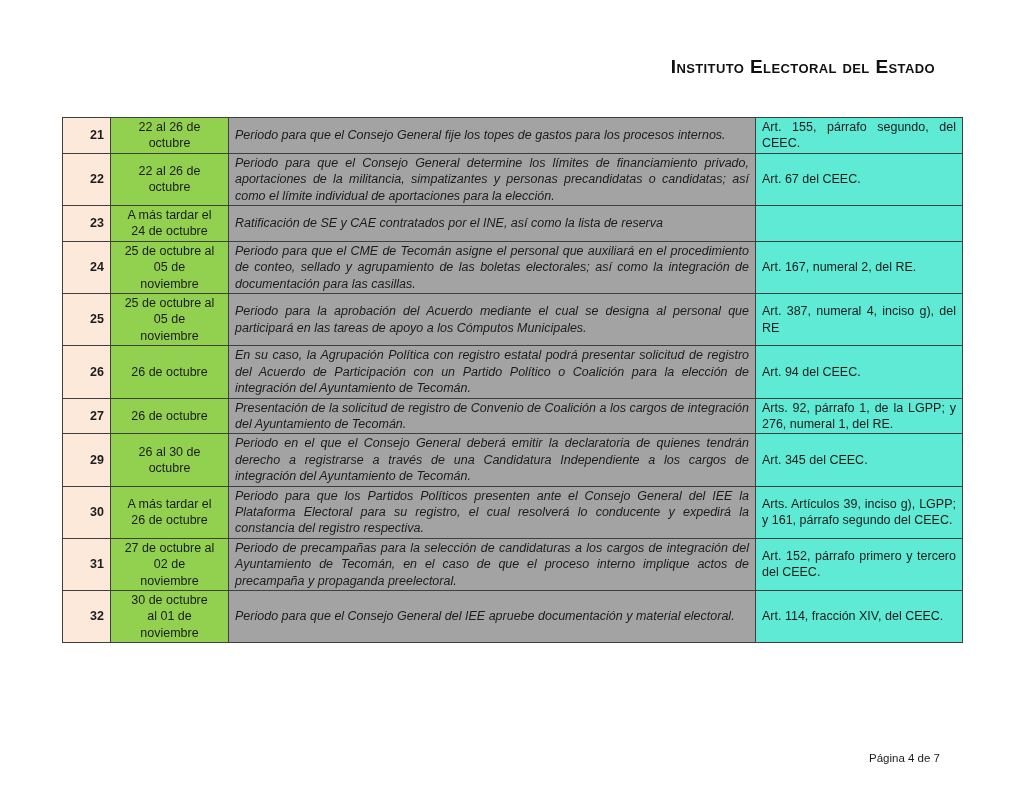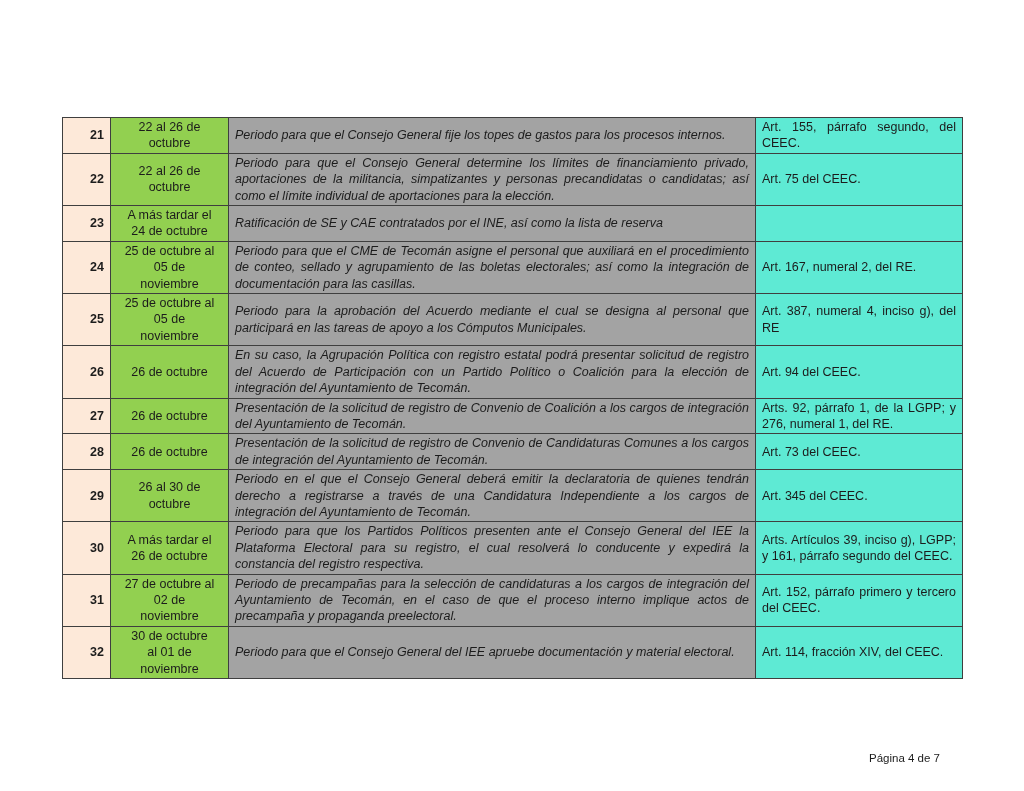--- a/index.html
+++ b/index.html
@@ -85,20 +85,21 @@
     font-size: 11.5px;
     color: #1c1c1c;
   }
 </style>
 </head>
 <body>
 
 <div class="page">
 
   <div class="doc-header">
+    <div class="doc-title">Instituto Electoral del Estado</div>
   </div>
 
   <table class="calendar">
     <colgroup>
       <col style="width:48px">
       <col style="width:118px">
       <col style="width:527px">
       <col style="width:207px">
     </colgroup>
     <tbody>
@@ -107,21 +108,21 @@
         <td class="c-date">22 al 26 de
 octubre</td>
         <td class="c-act">Periodo para que el Consejo General fije los topes de gastos para los procesos internos.</td>
         <td class="c-ref">Art. 155, párrafo segundo, del CEEC.</td>
       </tr>
       <tr>
         <td class="c-num">22</td>
         <td class="c-date">22 al 26 de
 octubre</td>
         <td class="c-act">Periodo para que el Consejo General determine los límites de financiamiento privado, aportaciones de la militancia, simpatizantes y personas precandidatas o candidatas; así como el límite individual de aportaciones para la elección.</td>
-        <td class="c-ref">Art. 75 del CEEC.</td>
+        <td class="c-ref">Art. 67 del CEEC.</td>
       </tr>
       <tr>
         <td class="c-num">23</td>
         <td class="c-date">A más tardar el
 24 de octubre</td>
         <td class="c-act">Ratificación de SE y CAE contratados por el INE, así como la lista de reserva</td>
         <td class="c-ref"></td>
       </tr>
       <tr>
         <td class="c-num">24</td>
@@ -143,26 +144,20 @@
         <td class="c-num">26</td>
         <td class="c-date">26 de octubre</td>
         <td class="c-act">En su caso, la Agrupación Política con registro estatal podrá presentar solicitud de registro del Acuerdo de Participación con un Partido Político o Coalición para la elección de integración del Ayuntamiento de Tecomán.</td>
         <td class="c-ref">Art. 94 del CEEC.</td>
       </tr>
       <tr>
         <td class="c-num">27</td>
         <td class="c-date">26 de octubre</td>
         <td class="c-act">Presentación de la solicitud de registro de Convenio de Coalición a los cargos de integración del Ayuntamiento de Tecomán.</td>
         <td class="c-ref">Arts. 92, párrafo 1, de la LGPP; y 276, numeral 1, del RE.</td>
-      </tr>
-      <tr>
-        <td class="c-num">28</td>
-        <td class="c-date">26 de octubre</td>
-        <td class="c-act">Presentación de la solicitud de registro de Convenio de Candidaturas Comunes a los cargos de integración del Ayuntamiento de Tecomán.</td>
-        <td class="c-ref">Art. 73 del CEEC.</td>
       </tr>
       <tr>
         <td class="c-num">29</td>
         <td class="c-date">26 al 30 de
 octubre</td>
         <td class="c-act">Periodo en el que el Consejo General deberá emitir la declaratoria de quienes tendrán derecho a registrarse a través de una Candidatura Independiente a los cargos de integración del Ayuntamiento de Tecomán.</td>
         <td class="c-ref">Art. 345 del CEEC.</td>
       </tr>
       <tr>
         <td class="c-num">30</td>

